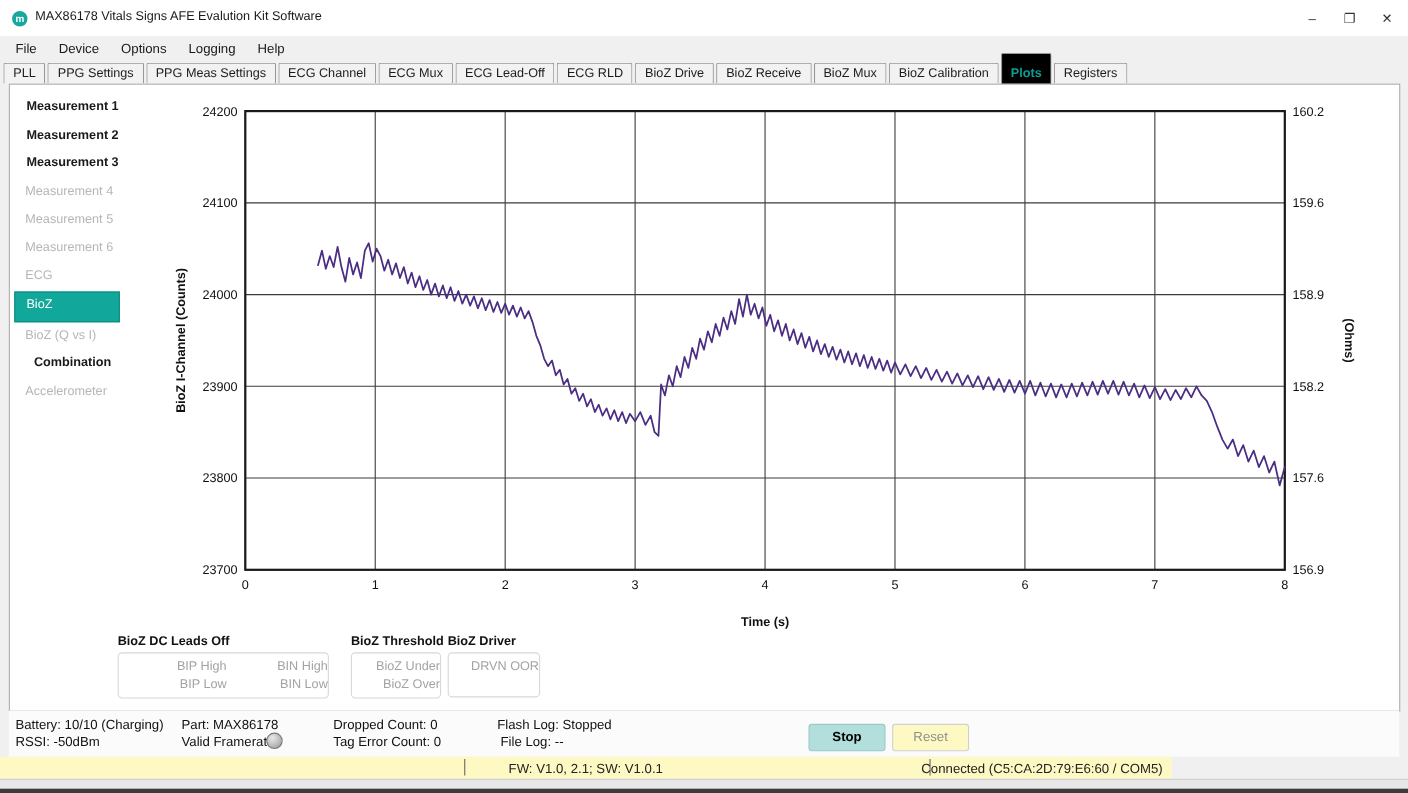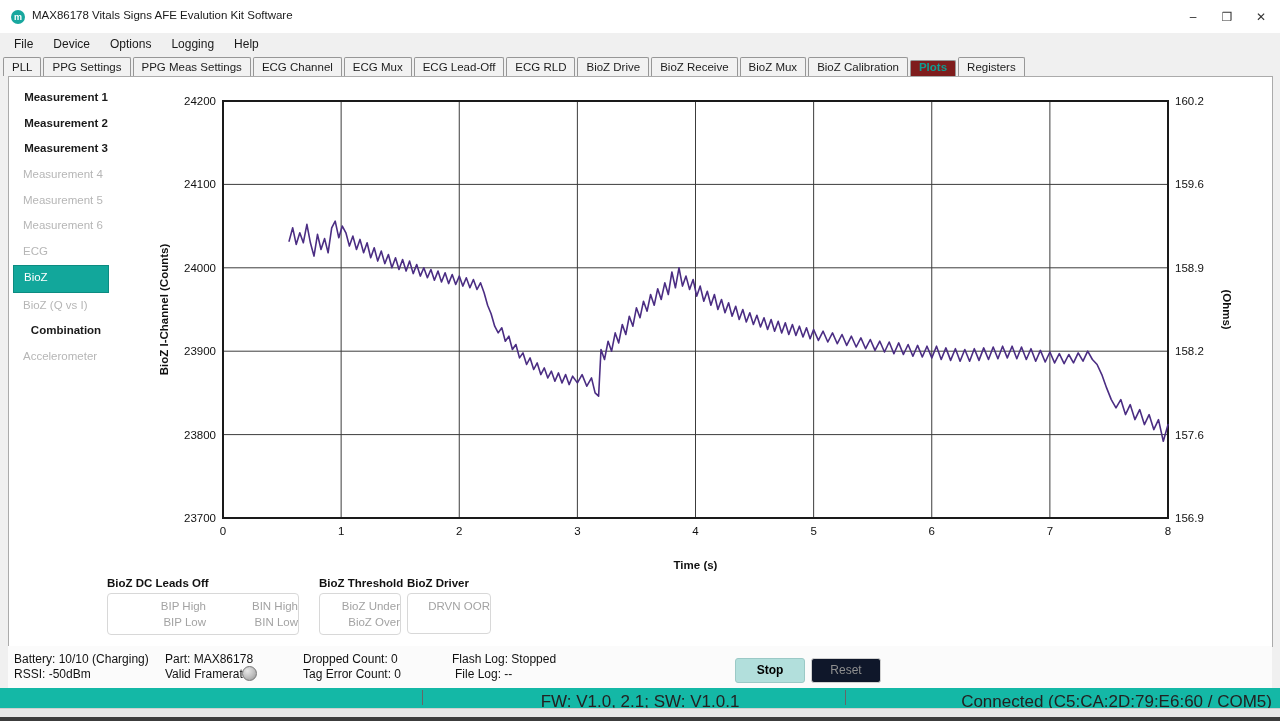--- a/index.html
+++ b/index.html
@@ -14,21 +14,21 @@
   .win-min{right:72px;} .win-restore{right:38px;} .win-close{right:4px;}
 
   
   .menubar{position:absolute;left:0;top:33px;width:1280px;height:22px;background:#f0f0f0;display:flex;align-items:center;padding-left:4px;box-sizing:border-box;}
   .menu-item{font-size:12px;color:#1a1a1a;padding:2px 10px;}
 
   
   .tabbar{position:absolute;left:3px;top:55px;width:1277px;height:21px;display:flex;align-items:flex-end;}
   .tab{background:#f2f2f2;border:1px solid #979797;border-bottom:none;margin-right:2px;
     padding:3px 8px 3px 8px;font-size:11.5px;color:#1c1c1c;border-radius:2px 2px 0 0;white-space:nowrap;}
-  .tab.active{background:#7f1d1d;color:#0d9e93;font-weight:bold;padding-top:0;position:relative;z-index:3;text-align:center;}
+  .tab.active{background:#000000;color:#0d9e93;font-weight:bold;padding-top:12px;position:relative;z-index:3;text-align:center;}
 
   
   .pane{position:absolute;left:8px;top:76px;width:1263px;height:569px;background:#ffffff;border:1px solid #ababab;box-sizing:content-box;}
 
   
   .sidebar{position:absolute;left:0;top:8px;width:104px;}
   .side-item{height:25.7px;line-height:25.7px;padding-left:10px;margin:0 4px;font-size:11.5px;white-space:nowrap;}
   .side-item.enabled{color:#1a1a1a;font-weight:bold;text-align:center;}
   .side-item.disabled{color:#b6b6b6;}
   .side-item.selected{background:#12a79b;color:#ffffff;border:1px solid #0c8b81;line-height:23.7px;}
@@ -43,24 +43,24 @@
   .group-grid{display:grid;grid-auto-flow:row;column-gap:26px;row-gap:4px;}
   .group-item{font-size:11.5px;color:#a3a3a3;white-space:nowrap;}
 
   
   .statusbar{position:absolute;left:8px;top:646px;width:1264px;height:42px;background:#fbfbfb;}
   .stat{position:absolute;font-size:12px;color:#111;white-space:nowrap;}
   .led{position:absolute;width:13px;height:13px;border-radius:50%;border:1px solid #777;
     background:radial-gradient(circle at 35% 30%,#e8e8e8 0%,#bdbdbd 55%,#8f8f8f 100%);}
   .btn{position:absolute;height:23px;border-radius:3px;font-size:12px;text-align:center;line-height:23px;font-family:"Liberation Sans",sans-serif;}
   .btn-stop{left:727px;top:12px;width:68px;background:#b2dfdc;border:1px solid #9bc9c6;color:#000;font-weight:bold;}
-  .btn-reset{left:803px;top:12px;width:68px;background:#0f172a;border:1px solid #d0d0d0;color:#8f8f8f;}
-
-  
-  .footer{position:absolute;left:0;top:688px;width:1280px;height:20px;background:#14b8a6;font-size:17px;color:#222;}
+  .btn-reset{left:803px;top:12px;width:68px;background:#fef9c3;border:1px solid #d0d0d0;color:#8f8f8f;}
+
+  
+  .footer{position:absolute;left:0;top:688px;width:1065px;height:20px;background:#fef9c3;font-size:12px;color:#222;}
   .footer-center{position:absolute;left:0;right:0;top:4px;text-align:center;}
   .footer-right{position:absolute;right:8px;top:4px;}
   .footer-div{position:absolute;top:2px;width:1px;height:15px;background:#666;}
   .bottom-strip{position:absolute;left:0;top:708px;width:1280px;height:9px;background:#e7e7e7;border-top:1px solid #cfcfcf;}
   .bottom-edge{position:absolute;left:0;top:717px;width:1280px;height:4px;background:#3c3c3c;}
 </style>
 </head>
 <body>
 
 <div class="window">

